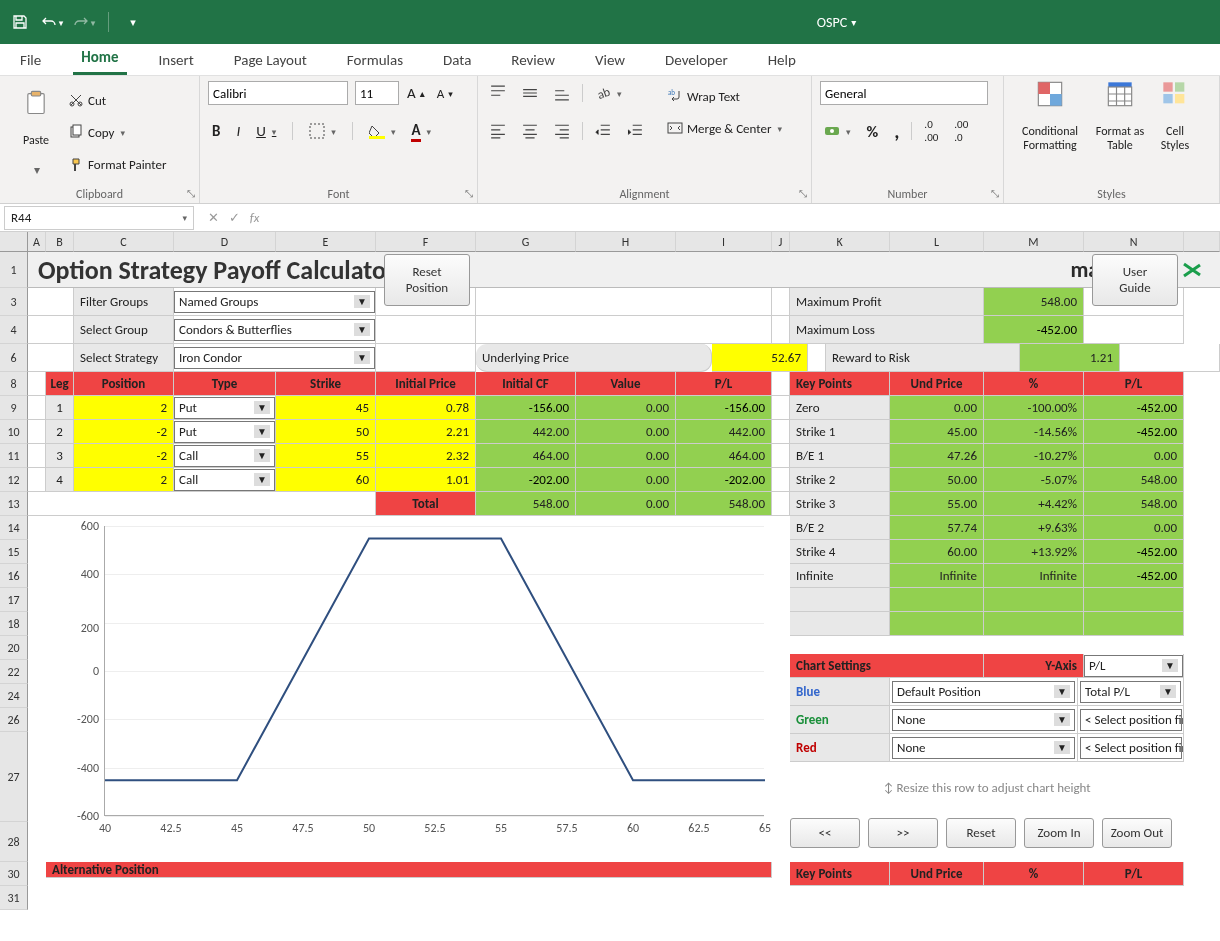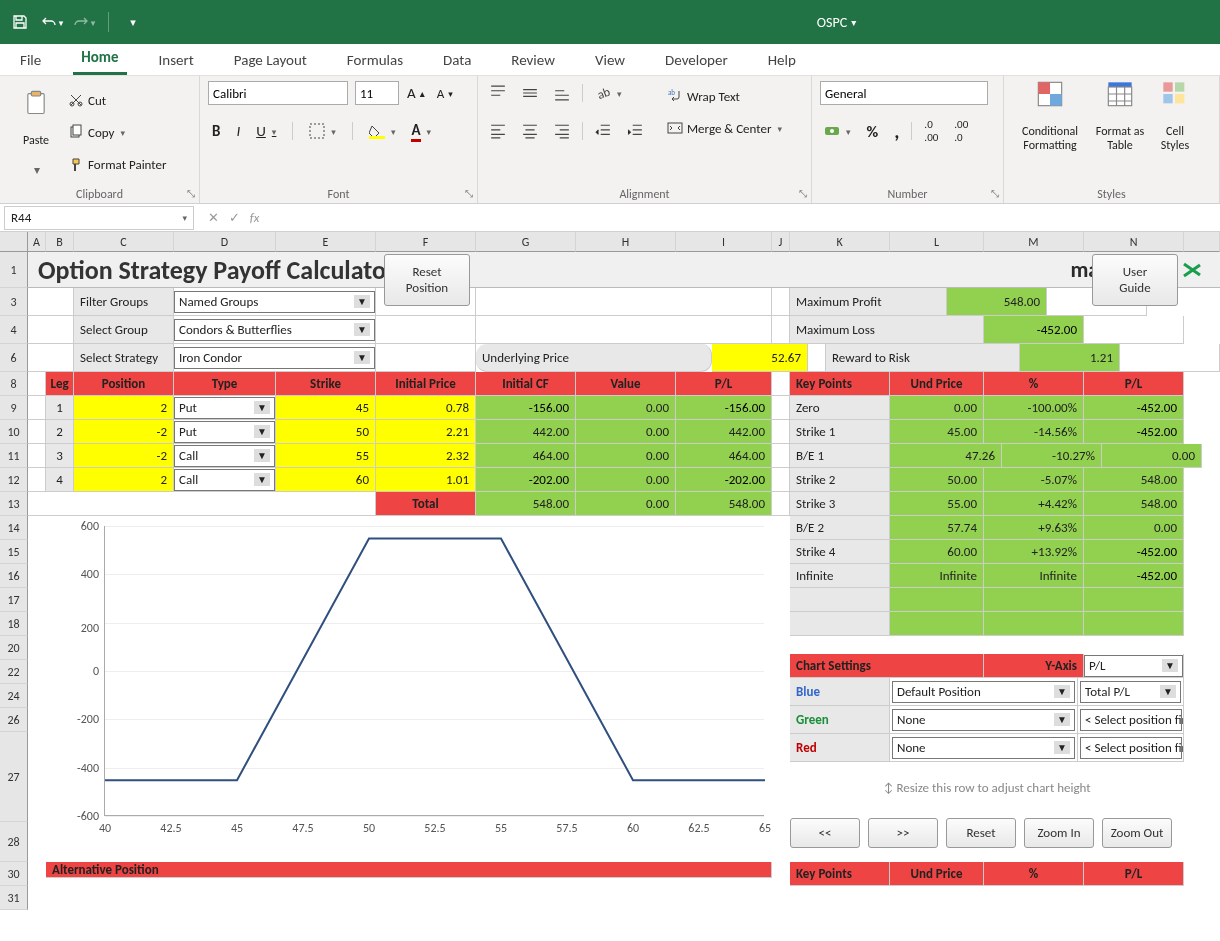--- a/index.html
+++ b/index.html
@@ -415,21 +415,21 @@
             <div class="dropdown" style="width:202px;">
               <span>Named Groups</span>
               <span class="caret" style="background:#ddd;padding:0 3px;">▼</span>
             </div>
           </div>
           <div class="btn3d" style="width:86px;height:52px;position:absolute;left:356px;top:2px;white-space:pre;">Reset
 Position</div>
           <div class="cell " style="width:100px;"></div>
           <div class="cell " style="width:296px;"></div>
           <div class="cell " style="width:18px;"></div>
-          <div class="cell light-gray" style="width:157px;">Maximum Profit</div>
+          <div class="cell light-gray" style="width:194px;">Maximum Profit</div>
           <div class="cell green right" style="width:100px;">548.00</div>
           <div class="btn3d" style="width:86px;height:52px;position:absolute;left:1064px;top:2px;white-space:pre;">User
 Guide</div>
           <div class="cell " style="width:100px;"></div>
         </div>
         <div class="grid-row" style="height:28px;">
           <div class="cell " style="width:46px;"></div>
           <div class="cell light-gray" style="width:100px;">Select Group</div>
           <div class="cell" style="width:202px;padding:0;">
             <div class="dropdown" style="width:202px;">
@@ -532,21 +532,21 @@
               <span class="caret" style="background:#ddd;padding:0 3px;">▼</span>
             </div>
           </div>
           <div class="cell yellow right" style="width:100px;">55</div>
           <div class="cell yellow right" style="width:100px;">2.32</div>
           <div class="cell green right" style="width:100px;">464.00</div>
           <div class="cell green right" style="width:100px;">0.00</div>
           <div class="cell green right" style="width:96px;">464.00</div>
           <div class="cell " style="width:18px;"></div>
           <div class="cell light-gray" style="width:100px;">B/E 1</div>
-          <div class="cell green right" style="width:112px;">47.26</div>
+          <div class="cell green right" style="width:94px;">47.26</div>
           <div class="cell green right" style="width:100px;">-10.27%</div>
           <div class="cell green right" style="width:100px;">0.00</div>
         </div>
         <div class="grid-row">
           <div class="cell " style="width:18px;"></div>
           <div class="cell light-gray center" style="width:28px;">4</div>
           <div class="cell yellow right" style="width:100px;">2</div>
           <div class="cell" style="width:102px;padding:0;">
             <div class="dropdown" style="width:102px;">
               <span>Call</span>

